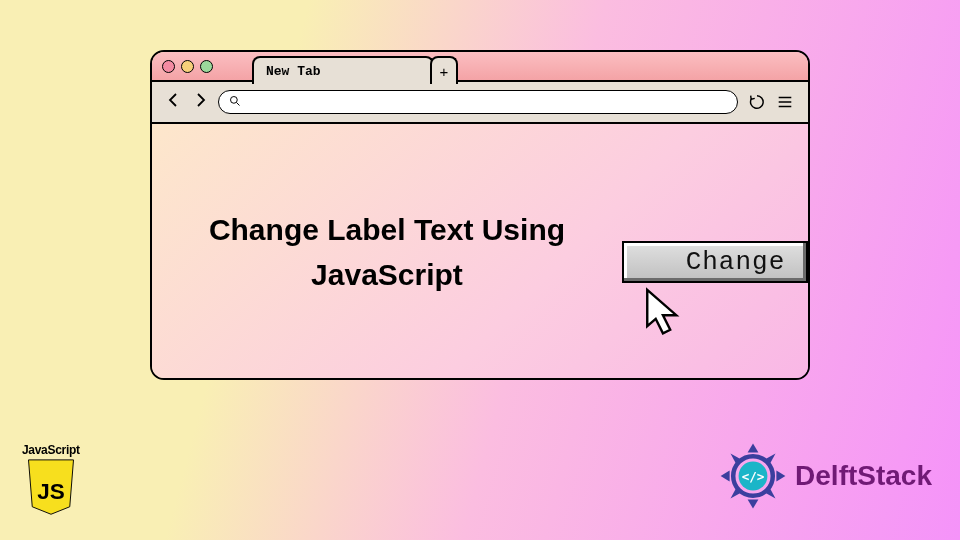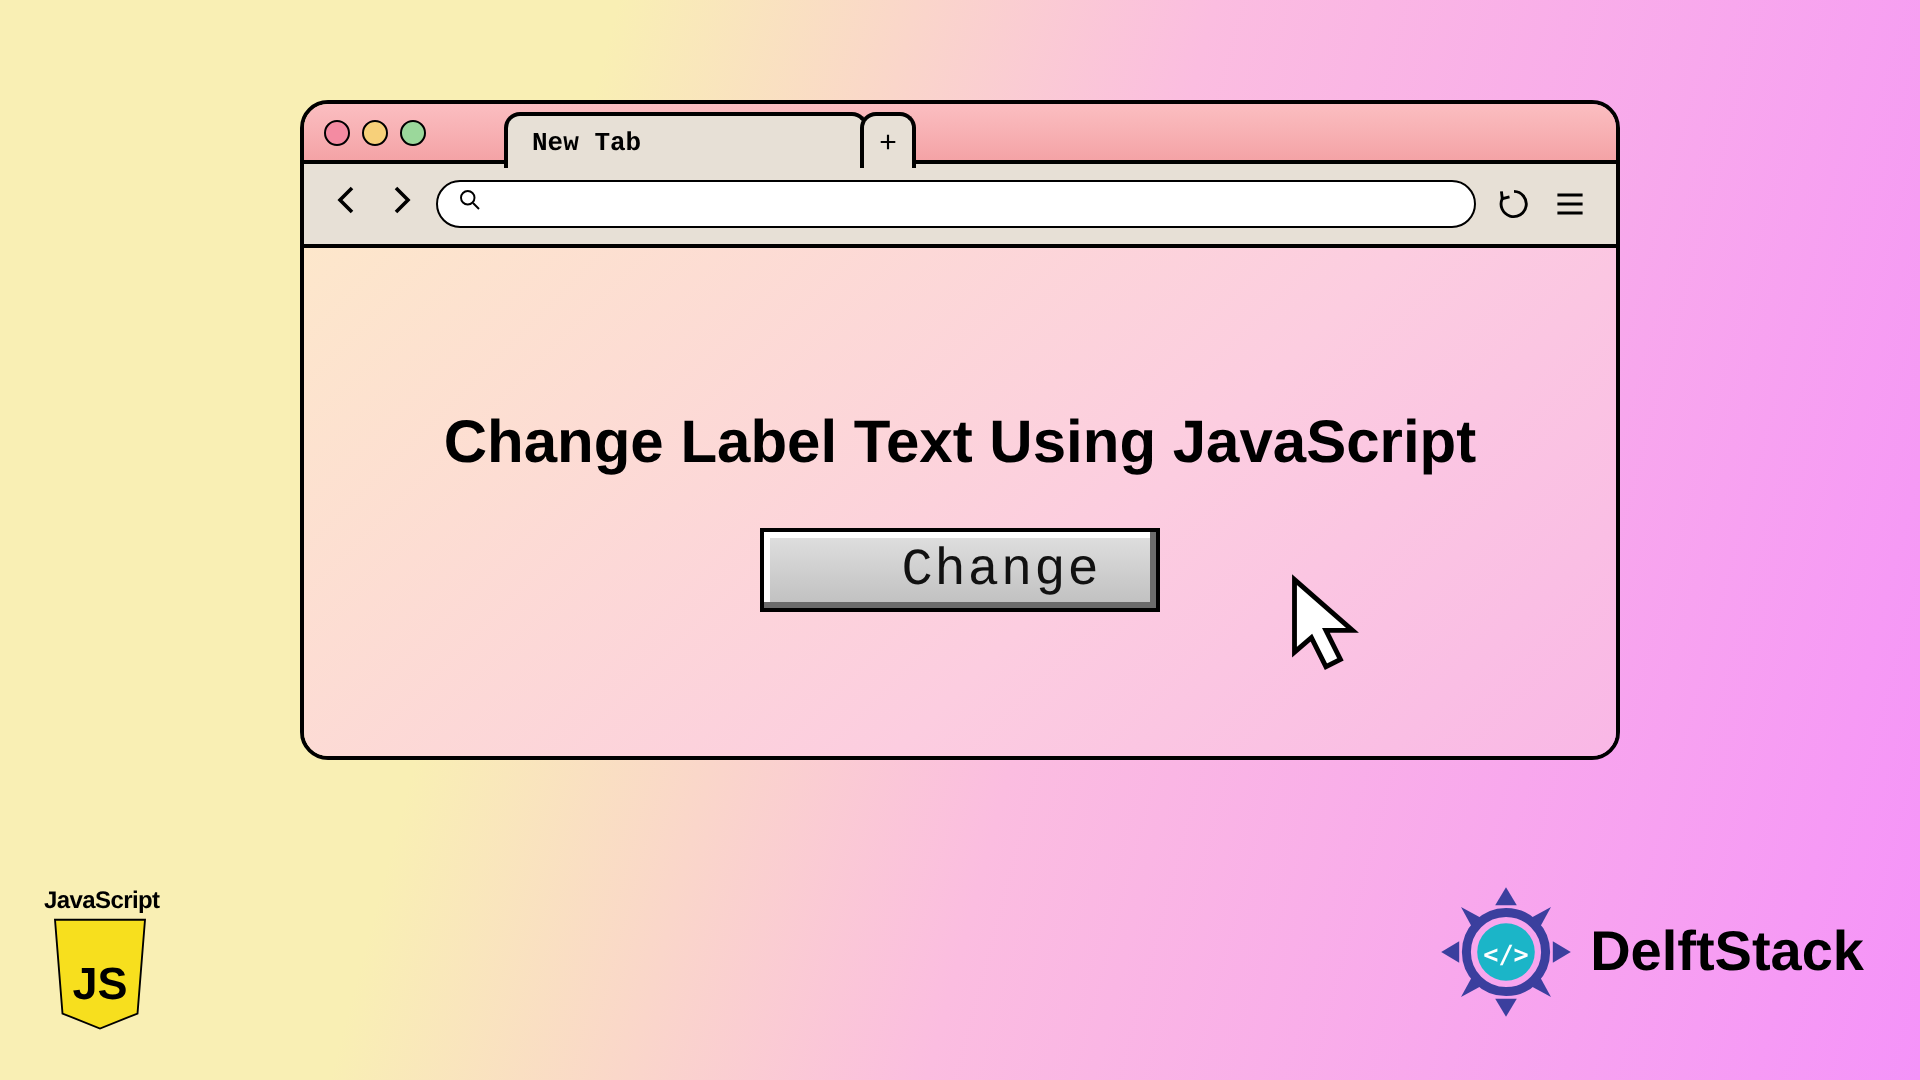--- a/index.html
+++ b/index.html
@@ -44,21 +44,21 @@
 .nav-arrow { font-size:18px; color:#000; cursor:default; }
 .address-bar {
   flex:1; height:24px; background:#fff; border:1.5px solid #000;
   border-radius:12px; display:flex; align-items:center; padding:0 10px;
 }
 .address-bar svg { width:12px; height:12px; }
 .toolbar-icon { width:18px; height:18px; display:flex; align-items:center; justify-content:center; }
 .content {
   height:256px;
   background: linear-gradient(135deg, #fde7cb 0%, #fccde0 60%, #f9b7e6 100%);
-  display:flex; flex-direction:column; align-items:center; justify-content:center;
+  display:flex; flex-direction:row; align-items:center; justify-content:center;
   position:relative;
 }
 .headline {
   font-size:30px; font-weight:700; text-align:center; line-height:1.5;
   color:#000; font-family:"Trebuchet MS","Comic Sans MS",sans-serif;
 }
 .retro-button {
   margin-top:20px; width:200px; height:42px; position:relative;
   font-family:"Courier New", monospace; font-size:26px; letter-spacing:1px;
   display:flex; align-items:center; justify-content:center;
@@ -68,31 +68,31 @@
     inset -3px -3px 0 #6b6b6b,
     inset 3px 3px 0 #ffffff;
   cursor:default;
   padding-left:41px;
 }
 .cursor-icon {
   position:absolute; width:58px; height:58px; top:285px; left:640px; z-index:5;
 }
 .js-logo {
   position:absolute; left:22px; bottom:22px;
-  display:flex; flex-direction:column; align-items:flex-start;
+  display:flex; flex-direction:column; align-items:center;
 }
 .js-logo-text { font-size:12px; font-weight:700; font-family:Arial, sans-serif; letter-spacing:-.3px; }
 .js-shield {
   width:56px; height:60px; position:relative; margin-top:1px;
 }
 .delftstack {
   position:absolute; right:28px; bottom:28px; display:flex; align-items:center; gap:6px;
 }
 .ds-badge { width:72px; height:72px; }
-.ds-text { font-size:28px; font-weight:700; color:#000000; font-family:"Trebuchet MS", sans-serif; }
+.ds-text { font-size:28px; font-weight:700; color:#701a75; font-family:"Trebuchet MS", sans-serif; }
 </style>
 </head>
 <body>
 
 <div class="browser-window">
 
   <div class="title-bar">
     <span class="traffic-light" style="background:#f48ba2"></span>
     <span class="traffic-light" style="background:#f7d07a"></span>
     <span class="traffic-light" style="background:#9bd89b"></span>

